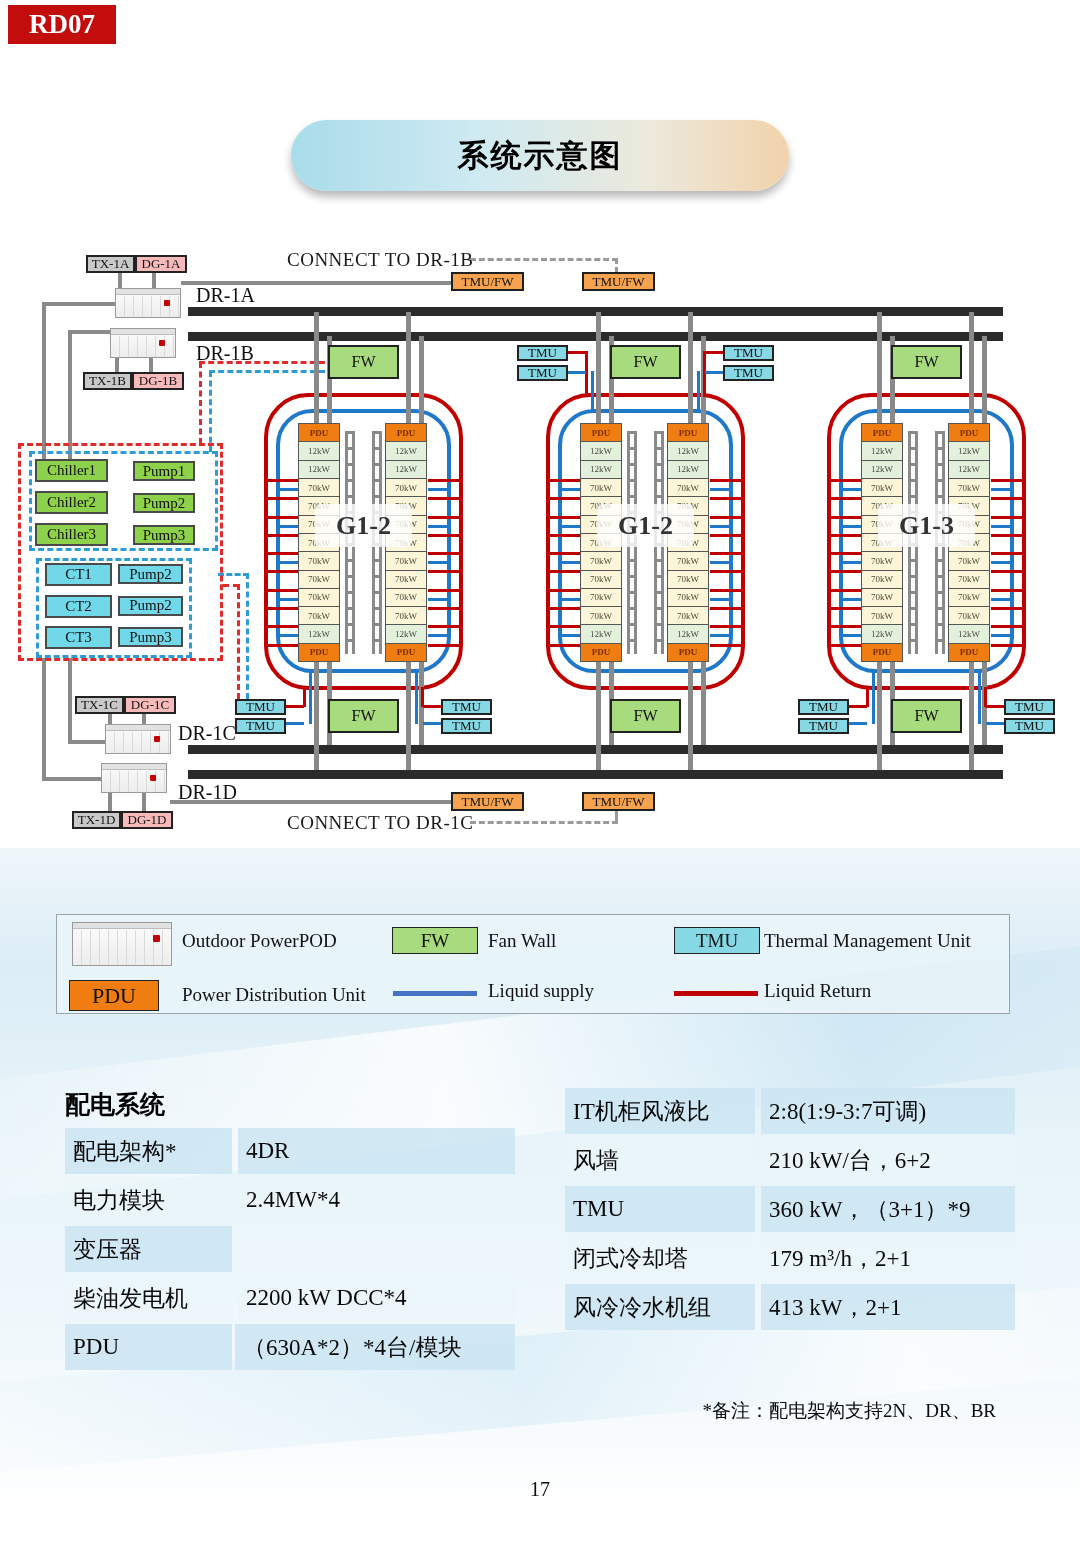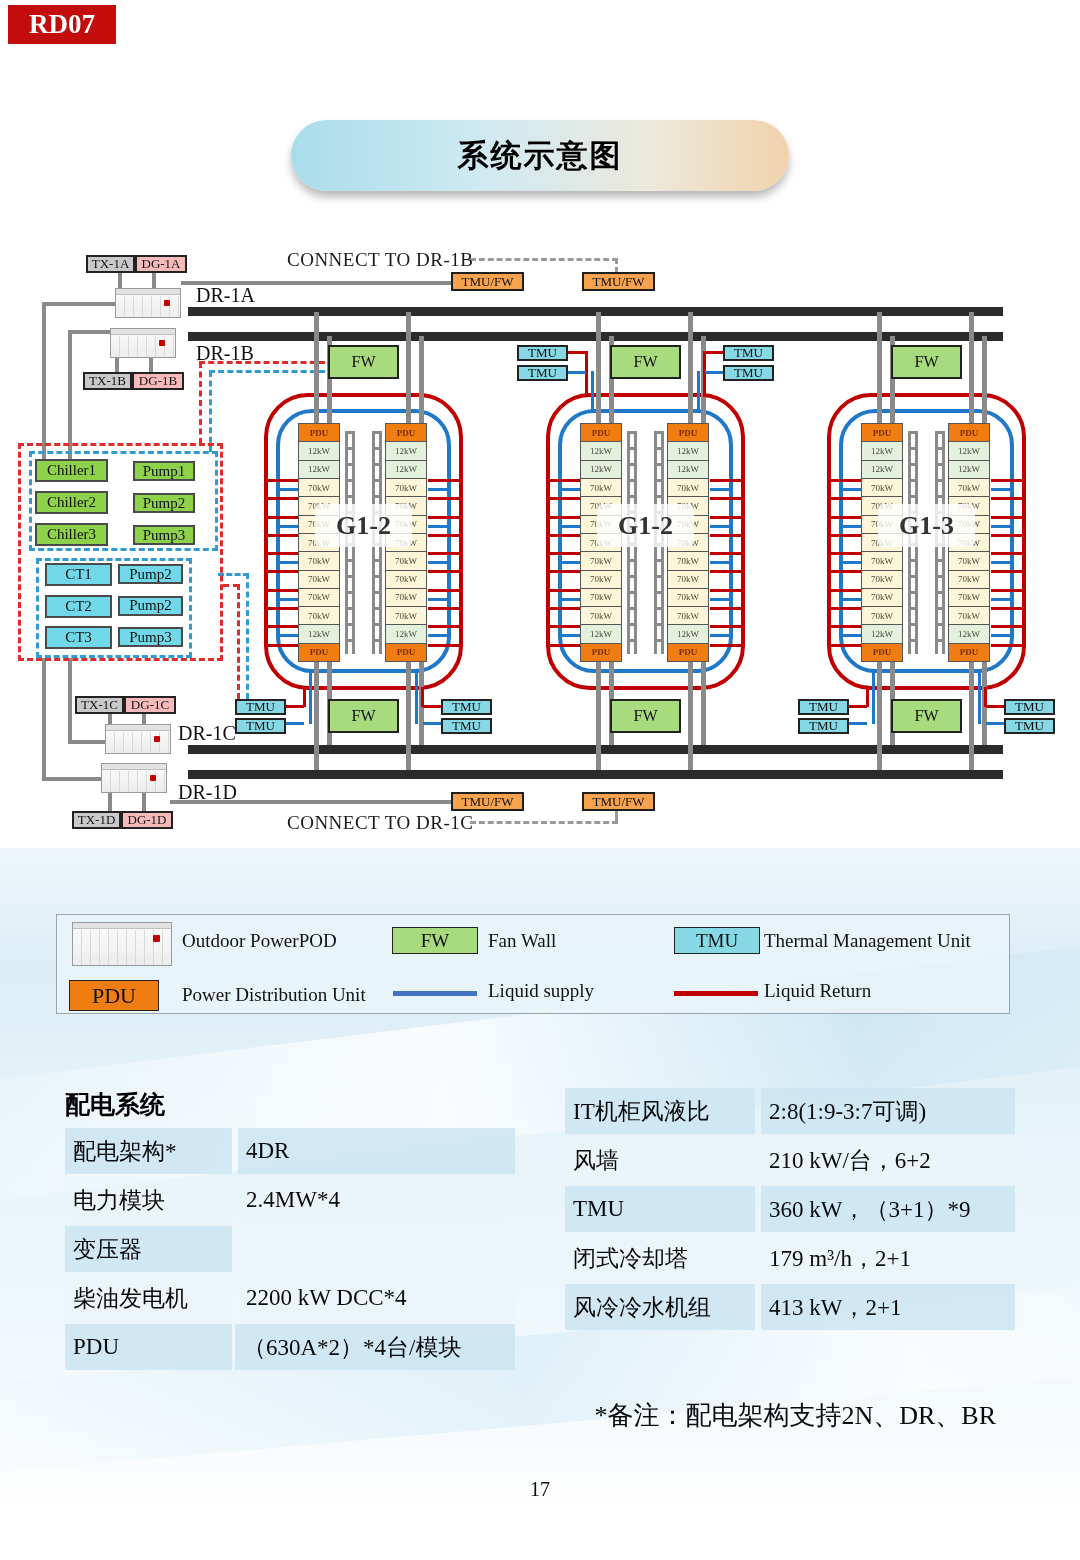--- a/index.html
+++ b/index.html
@@ -31,21 +31,21 @@
   .legend{position:absolute;left:56px;top:914px;width:954px;height:100px;background:rgba(233,244,249,.85);
     border:1px solid #9aa4aa;z-index:2;}
   .lg-label{position:absolute;font-size:19px;color:#111;white-space:nowrap;z-index:3;}
   .lg-chip{position:absolute;border:1.5px solid #222;display:flex;align-items:center;justify-content:center;
     font-size:19px;z-index:3;}
   .lg-line{position:absolute;height:5px;z-index:3;}
   .tbl{position:absolute;width:450px;z-index:2;}
   .tbl-head{font-size:25px;font-weight:bold;color:#000;height:34px;margin-bottom:6px;}
   .tbl-row{display:flex;height:46px;margin-bottom:3px;}
   .tbl-cell{display:flex;align-items:center;font-size:23px;color:#0a0a0a;padding-left:8px;text-align:center;}
-  .footnote{position:absolute;right:84px;top:1398px;font-size:26px;color:#0a0a0a;z-index:2;}
+  .footnote{position:absolute;right:84px;top:1398px;font-size:19px;color:#0a0a0a;z-index:2;}
   .pageno{position:absolute;left:0;right:0;top:1478px;text-align:center;font-size:20px;color:#0a0a0a;z-index:2;}
   .pod{position:absolute;background:linear-gradient(180deg,#fbfbfb 0%,#ededed 100%);border:1px solid #9a9a9a;z-index:4;}
   .pod .ribs{position:absolute;left:0;top:7px;right:0;bottom:0;
     background:repeating-linear-gradient(90deg,transparent 0 8px,#d9d9d9 8px 9px);}
   .pod .roof{position:absolute;left:0;top:0;right:0;height:6px;background:#e2e2e2;border-bottom:1px solid #bdbdbd;}
   .pod .logo{position:absolute;right:11px;top:12px;width:7px;height:7px;background:#c40000;border-radius:1px;}
 </style>
 </head>
 <body>
 

